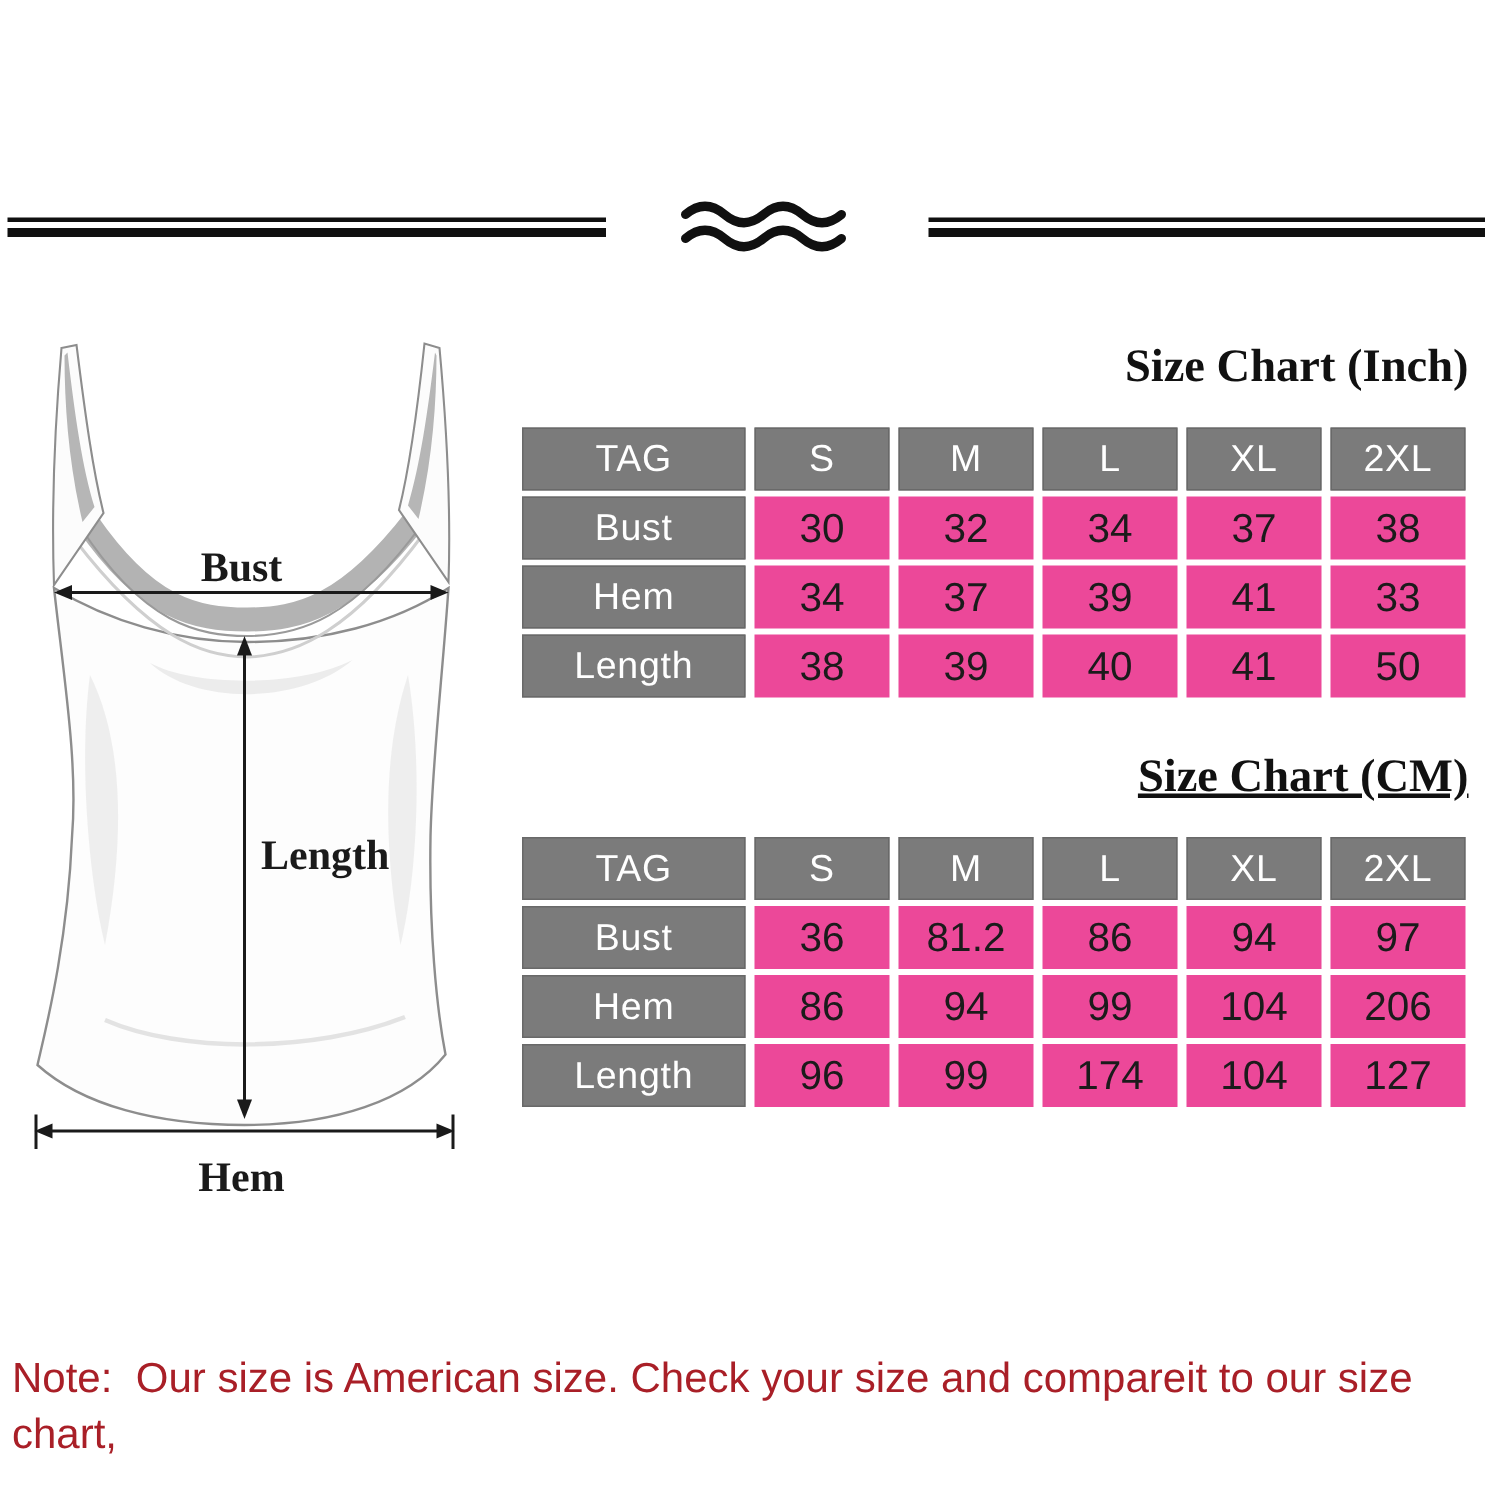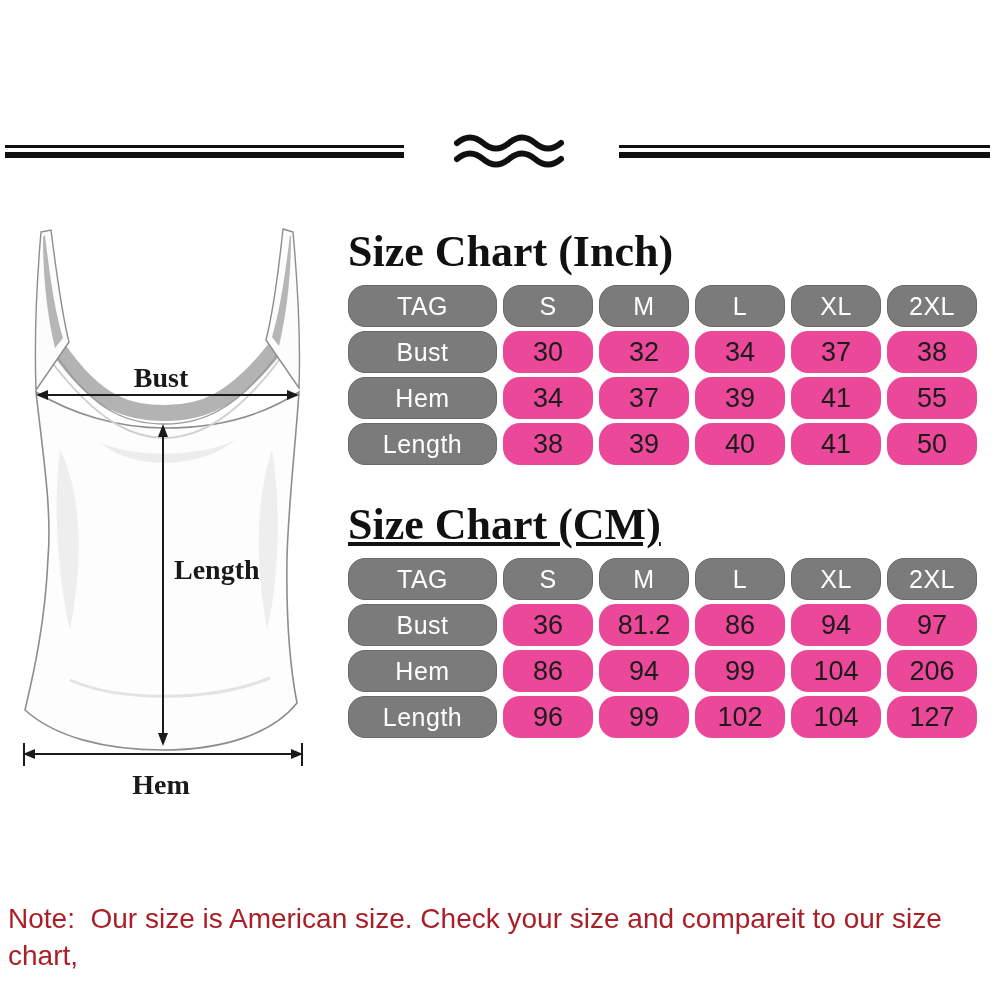--- a/index.html
+++ b/index.html
@@ -13,35 +13,35 @@
   .bar-left  { left:5px;  top:145px; width:399px; }
   .bar-right { left:619px; top:145px; width:371px; }
   .waves { position:absolute; left:451px; top:131px; width:118px; height:40px; }
 
   
   .tank { position:absolute; left:0; top:210px; width:345px; height:600px; }
   .diagram-label { font-family:"Liberation Serif", serif; font-weight:bold; font-size:28px; fill:#1a1a1a; }
 
   
   .size-title {
-    position:absolute; left:348px; width:631px; text-align:left;
-    font-family:"Liberation Serif", serif; font-weight:bold; font-size:44px; color:#111111;
+    position:absolute; left:348px; width:631px; text-align:right;
+    font-family:"Liberation Serif", serif; font-weight:bold; font-size:31px; color:#111111;
   }
   .title-inch { top:226px; }
   .title-cm   { top:499px;text-decoration:underline; }
 
   
   .size-table {
     position:absolute; left:348px; width:631px;
     display:grid; grid-template-columns:149px 90px 90px 90px 90px 90px;
     column-gap:6px; row-gap:4px;
   }
   .table-inch { top:285px; }
   .table-cm   { top:558px; }
-  .cell { height:42px; display:flex; align-items:center; justify-content:center; box-sizing:border-box;border-radius:17px; }
+  .cell { height:42px; display:flex; align-items:center; justify-content:center; box-sizing:border-box; }
   .cell.head {
     background:#7b7b7b; color:#ffffff; font-size:25px; letter-spacing:0.5px;
     border:1px solid #696969;
   }
   .cell.data { background:#ec4899; color:#1b1b1b; font-size:27px; }
 
   
   .note {
     position:absolute; left:8px; top:826px; width:984px;
     color:#a91f27; font-size:28px; line-height:37px; white-space:pre-wrap;
@@ -125,21 +125,21 @@
     <div class="cell data">32</div>
     <div class="cell data">34</div>
     <div class="cell data">37</div>
     <div class="cell data">38</div>
 
     <div class="cell head">Hem</div>
     <div class="cell data">34</div>
     <div class="cell data">37</div>
     <div class="cell data">39</div>
     <div class="cell data">41</div>
-    <div class="cell data">55</div>
+    <div class="cell data">33</div>
 
     <div class="cell head">Length</div>
     <div class="cell data">38</div>
     <div class="cell data">39</div>
     <div class="cell data">40</div>
     <div class="cell data">41</div>
     <div class="cell data">50</div>
   </div>
 
   <div class="size-title title-cm">Size Chart (CM)</div>
@@ -161,21 +161,21 @@
     <div class="cell head">Hem</div>
     <div class="cell data">86</div>
     <div class="cell data">94</div>
     <div class="cell data">99</div>
     <div class="cell data">104</div>
     <div class="cell data">206</div>
 
     <div class="cell head">Length</div>
     <div class="cell data">96</div>
     <div class="cell data">99</div>
-    <div class="cell data">102</div>
+    <div class="cell data">174</div>
     <div class="cell data">104</div>
     <div class="cell data">127</div>
   </div>
 
   <div class="note">
     <div class="note-line1">Note:  Our size is American size. Check your size and compareit to our size chart,</div>
     
   </div>
 
 </div>

